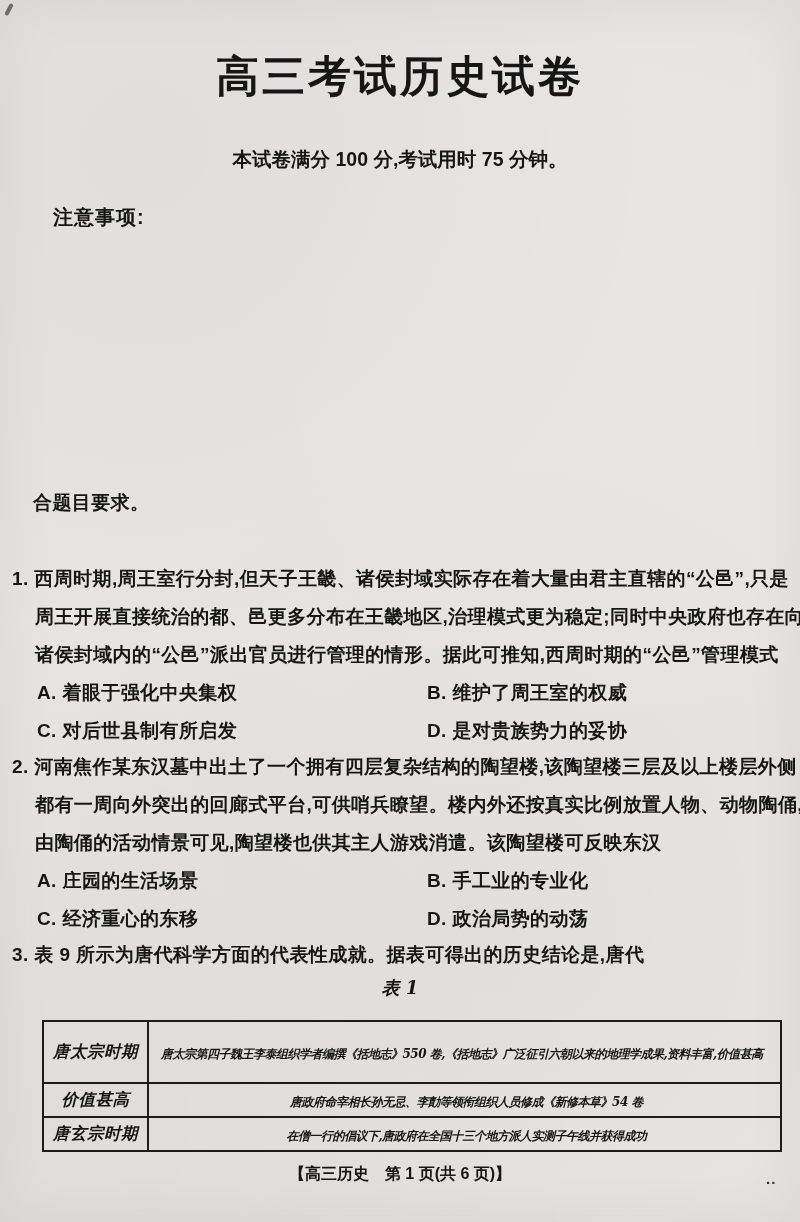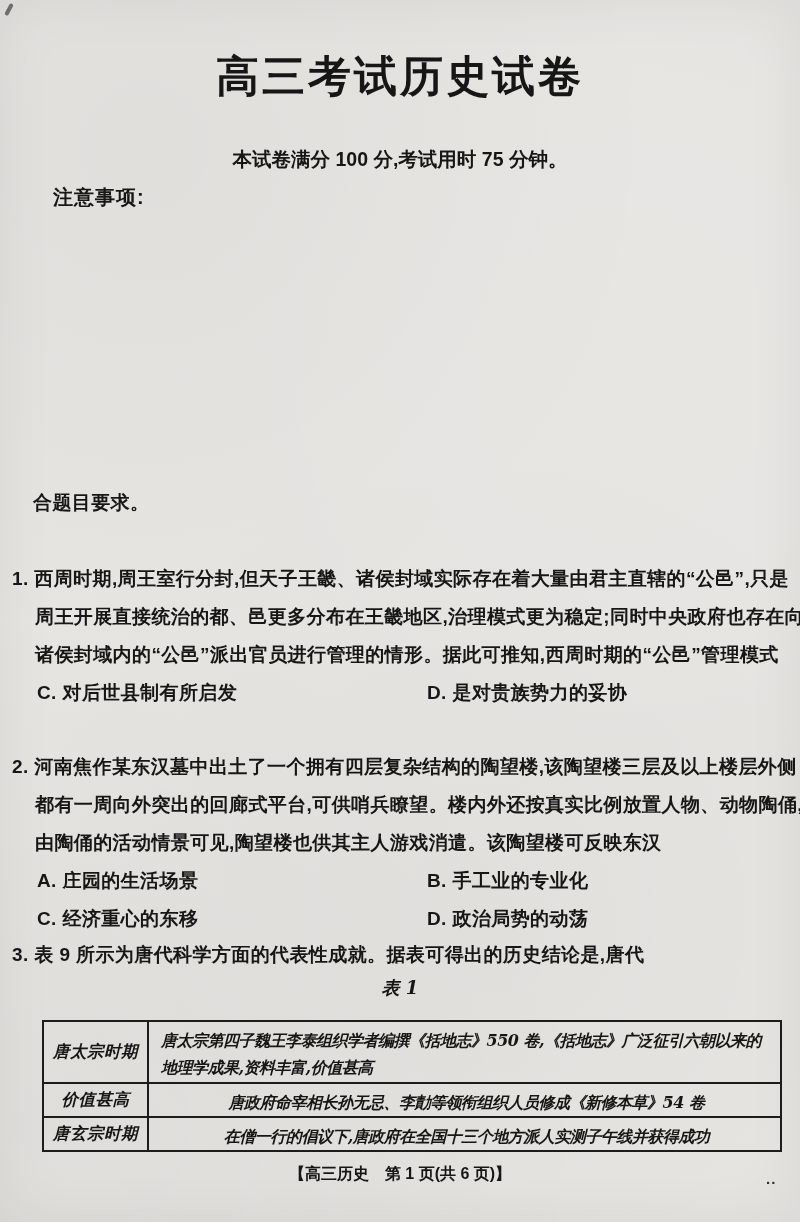--- a/index.html
+++ b/index.html
@@ -23,21 +23,21 @@
     text-align:center;
     font-size:43px;font-weight:bold;
     letter-spacing:3px;
   }
   .subtitle{
     top:146px;left:0;width:100%;
     text-align:center;
     font-size:19.5px;font-weight:bold;
   }
   .notice-head{
-    top:184px;left:53px;
+    top:204px;left:53px;
     font-size:20px;font-weight:bold;
     letter-spacing:1px;
   }
   .block{font-size:19px;font-weight:bold;}
   .line{
     height:38px;line-height:38px;
     white-space:nowrap;
     letter-spacing:0.4px;
   }
   .ind{padding-left:58px;}   
@@ -66,21 +66,21 @@
     font-weight:bold;
     vertical-align:middle;
   }
   table.t1 th.period{
     width:101px;
     font-size:16.5px;
     text-align:center;
     letter-spacing:0.5px;
   }
   table.t1 td.content{
-    font-size:16px;
+    font-size:12px;
     letter-spacing:-0.5px;
     padding:4px 8px 0 12px;
     line-height:27px;
     margin-left:46px;
   }
   tr.r1{height:62px;}
   tr.r2{height:34px;}
   tr.r3{height:34px;}
   td.center{text-align:center;}
   .footer{
@@ -116,20 +116,24 @@
 
   <div class="abs block section">
     <div class="line qind">合题目要求。</div>
   </div>
 
   <div class="abs block q1">
     <div class="line">1. 西周时期,周王室行分封,但天子王畿、诸侯封域实际存在着大量由君主直辖的“公邑”,只是</div>
     <div class="line qind">周王开展直接统治的都、邑更多分布在王畿地区,治理模式更为稳定;同时中央政府也存在向</div>
     <div class="line qind">诸侯封域内的“公邑”派出官员进行管理的情形。据此可推知,西周时期的“公邑”管理模式</div>
     <div class="line opts">
+      <span>A. 着眼于强化中央集权</span>
+      <span class="optR">B. 维护了周王室的权威</span>
+    </div>
+    <div class="line opts">
       <span>C. 对后世县制有所启发</span>
       <span class="optR">D. 是对贵族势力的妥协</span>
     </div>
   </div>
 
   <div class="abs block q2">
     <div class="line">2. 河南焦作某东汉墓中出土了一个拥有四层复杂结构的陶望楼,该陶望楼三层及以上楼层外侧</div>
     <div class="line qind">都有一周向外突出的回廊式平台,可供哨兵瞭望。楼内外还按真实比例放置人物、动物陶俑,</div>
     <div class="line qind">由陶俑的活动情景可见,陶望楼也供其主人游戏消遣。该陶望楼可反映东汉</div>
     <div class="line opts">

